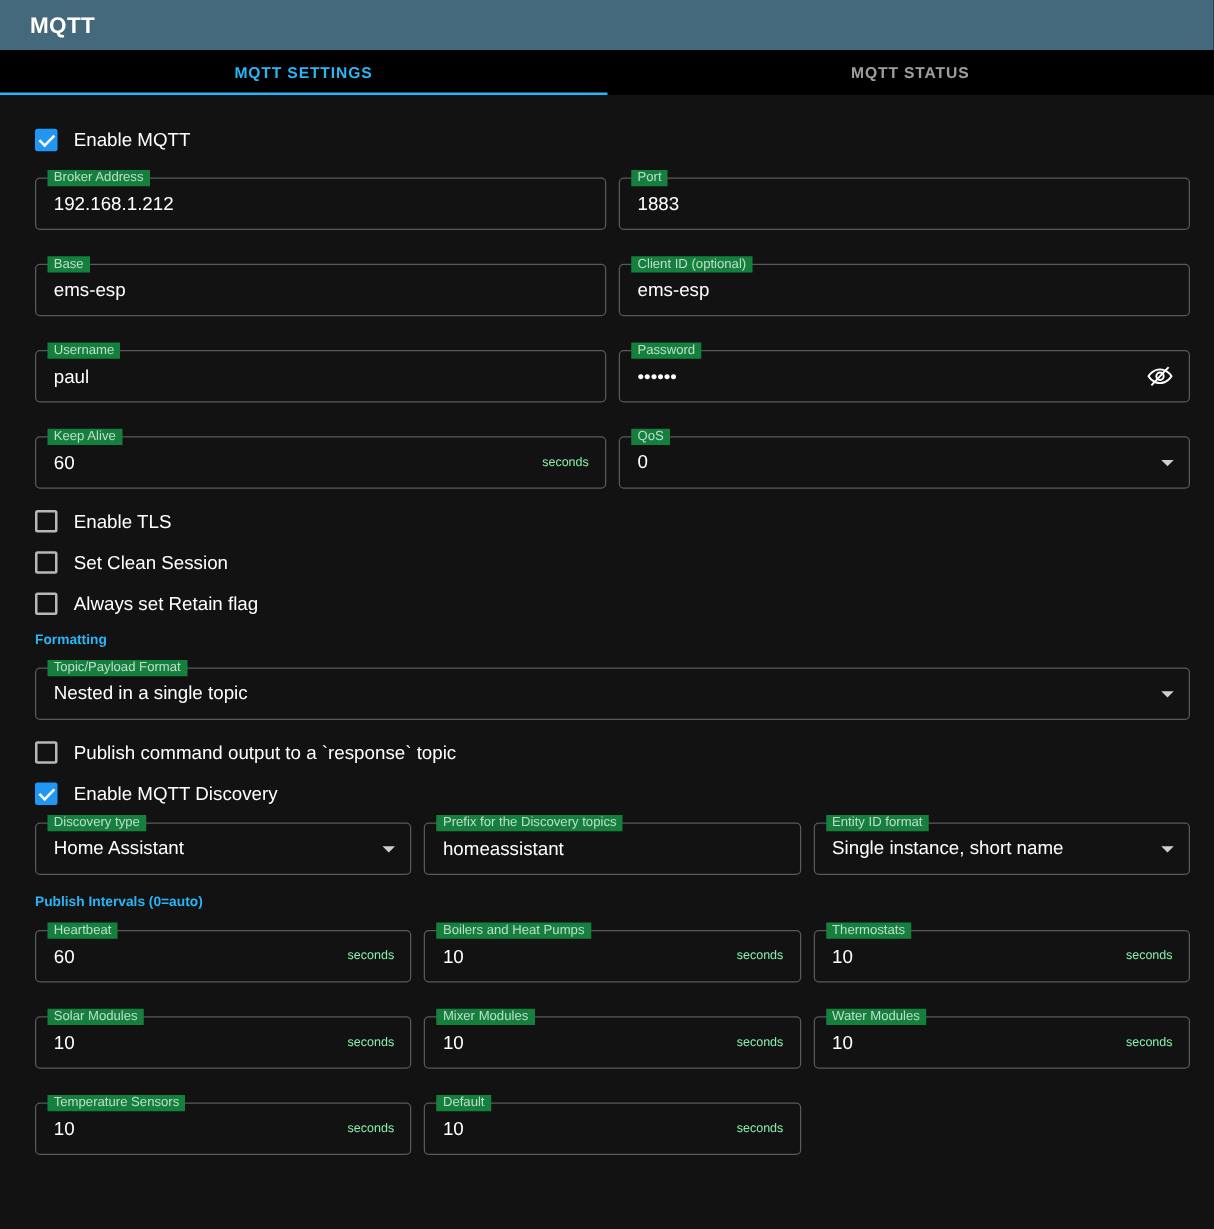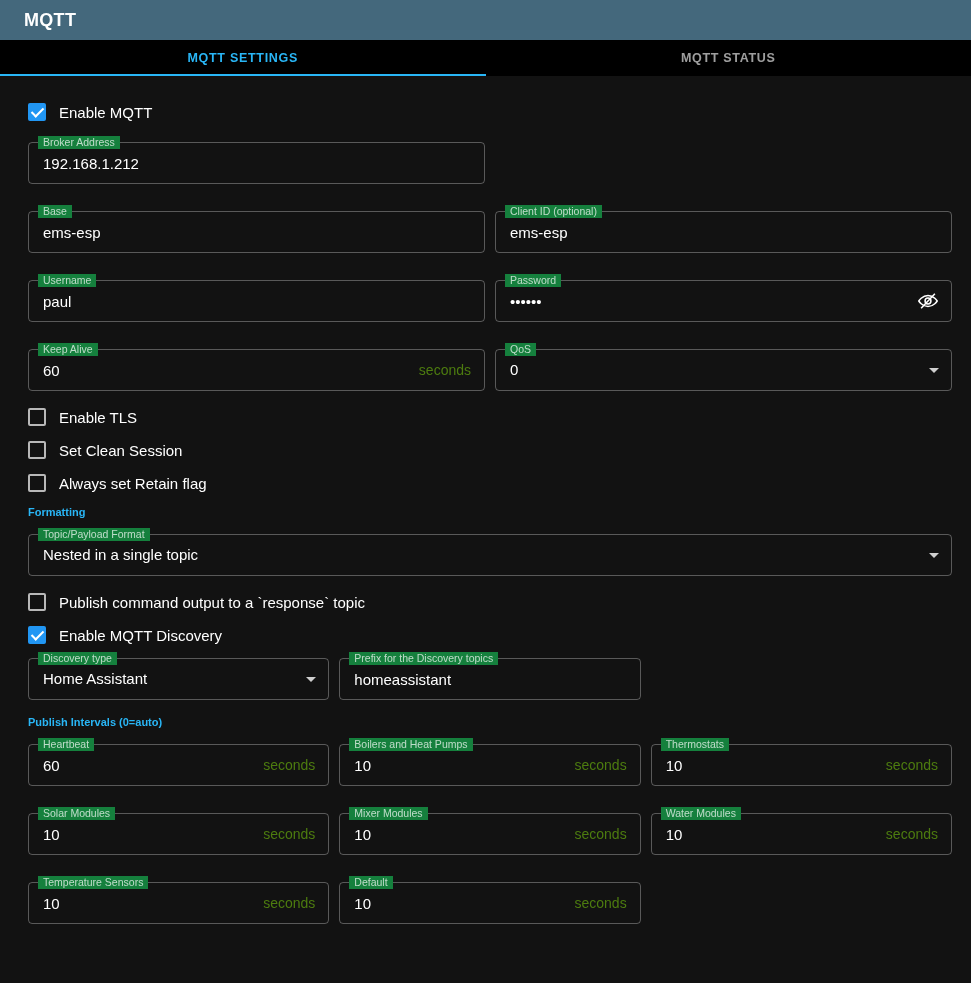--- a/index.html
+++ b/index.html
@@ -68,21 +68,21 @@
   }
   .finput {
     width:100%; height:100%;
     background:transparent; border:none; outline:none;
     color:#fff; font-size:15px; font-family:inherit;
     padding:0 14px;
   }
   .field.has-suffix .finput { padding-right:84px; }
   .suffix {
     position:absolute; right:13px; top:50%; transform:translateY(-50%);
-    font-size:14px; color:#4d7c0f; pointer-events:none;
+    font-size:10px; color:#86efac; pointer-events:none;
   }
   .select { cursor:pointer; }
   .fvalue {
     display:block; line-height:40px; padding:0 14px;
     font-size:15px; color:#fff;
     white-space:nowrap; overflow:hidden;
   }
   .chevron {
     position:absolute; right:12px; top:50%; margin-top:-2px;
     width:0; height:0;
@@ -124,20 +124,24 @@
 
     <div class="check-row mb-lg">
       <span class="checkbox checked"></span>
       <span class="check-label">Enable MQTT</span>
     </div>
 
     <div class="frow2">
       <div class="field">
         <span class="flabel">Broker Address</span>
         <input class="finput" value="192.168.1.212" style="">
+      </div>
+      <div class="field">
+        <span class="flabel">Port</span>
+        <input class="finput" value="1883" style="">
       </div>
     </div>
 
     <div class="frow2">
       <div class="field">
         <span class="flabel">Base</span>
         <input class="finput" value="ems-esp" style="">
       </div>
       <div class="field">
         <span class="flabel">Client ID (optional)</span>
@@ -214,20 +218,25 @@
     <div class="frow3 mb-sm">
       <div class="field select">
         <span class="flabel">Discovery type</span>
         <span class="fvalue">Home Assistant</span>
         <span class="chevron"></span>
       </div>
       <div class="field">
         <span class="flabel">Prefix for the Discovery topics</span>
         <input class="finput" value="homeassistant" style="">
       </div>
+      <div class="field select">
+        <span class="flabel">Entity ID format</span>
+        <span class="fvalue">Single instance, short name</span>
+        <span class="chevron"></span>
+      </div>
     </div>
 
     <h2 class="section-title">Publish Intervals (0=auto)</h2>
 
     <div class="frow3">
       <div class="field has-suffix">
         <span class="flabel">Heartbeat</span>
         <input class="finput" value="60" style="">
         <span class="suffix">seconds</span>
       </div>

